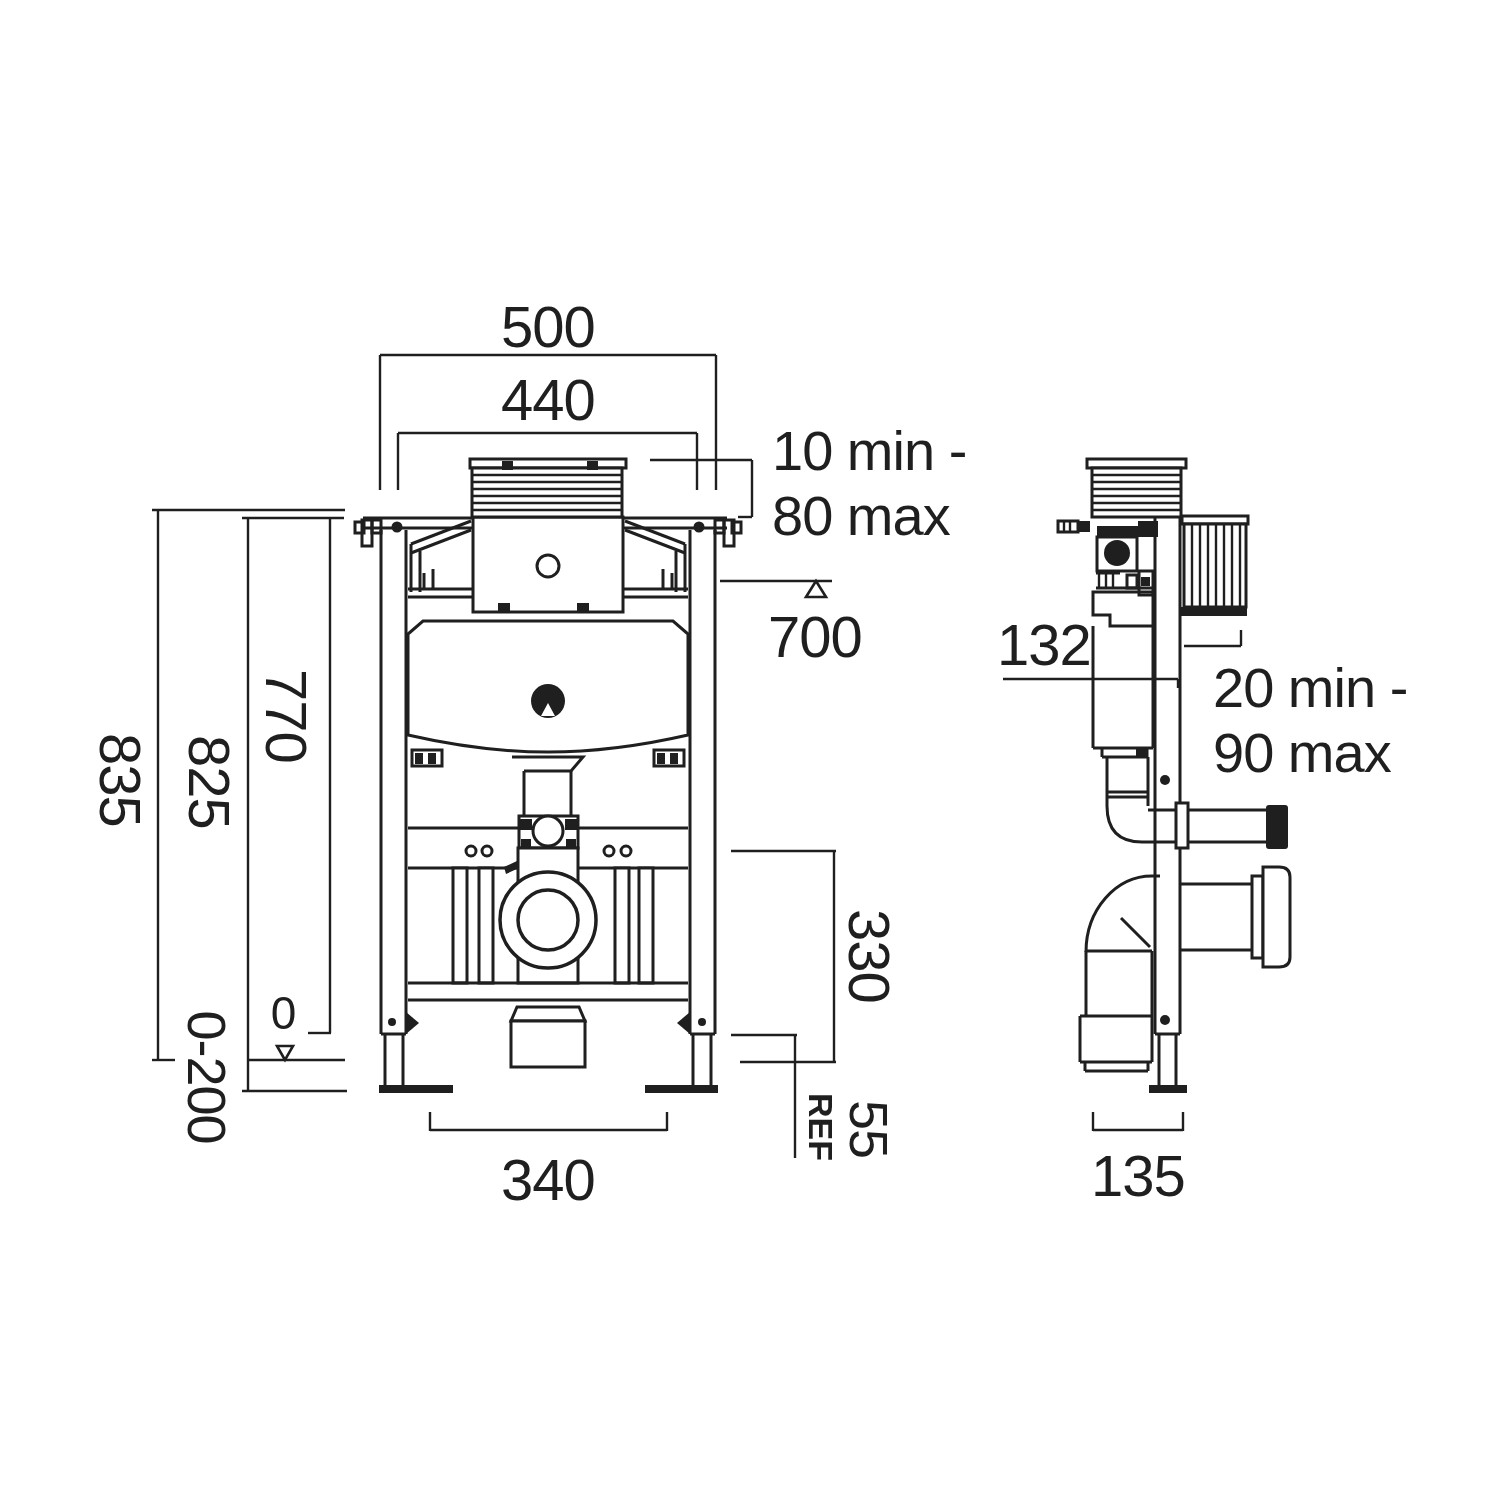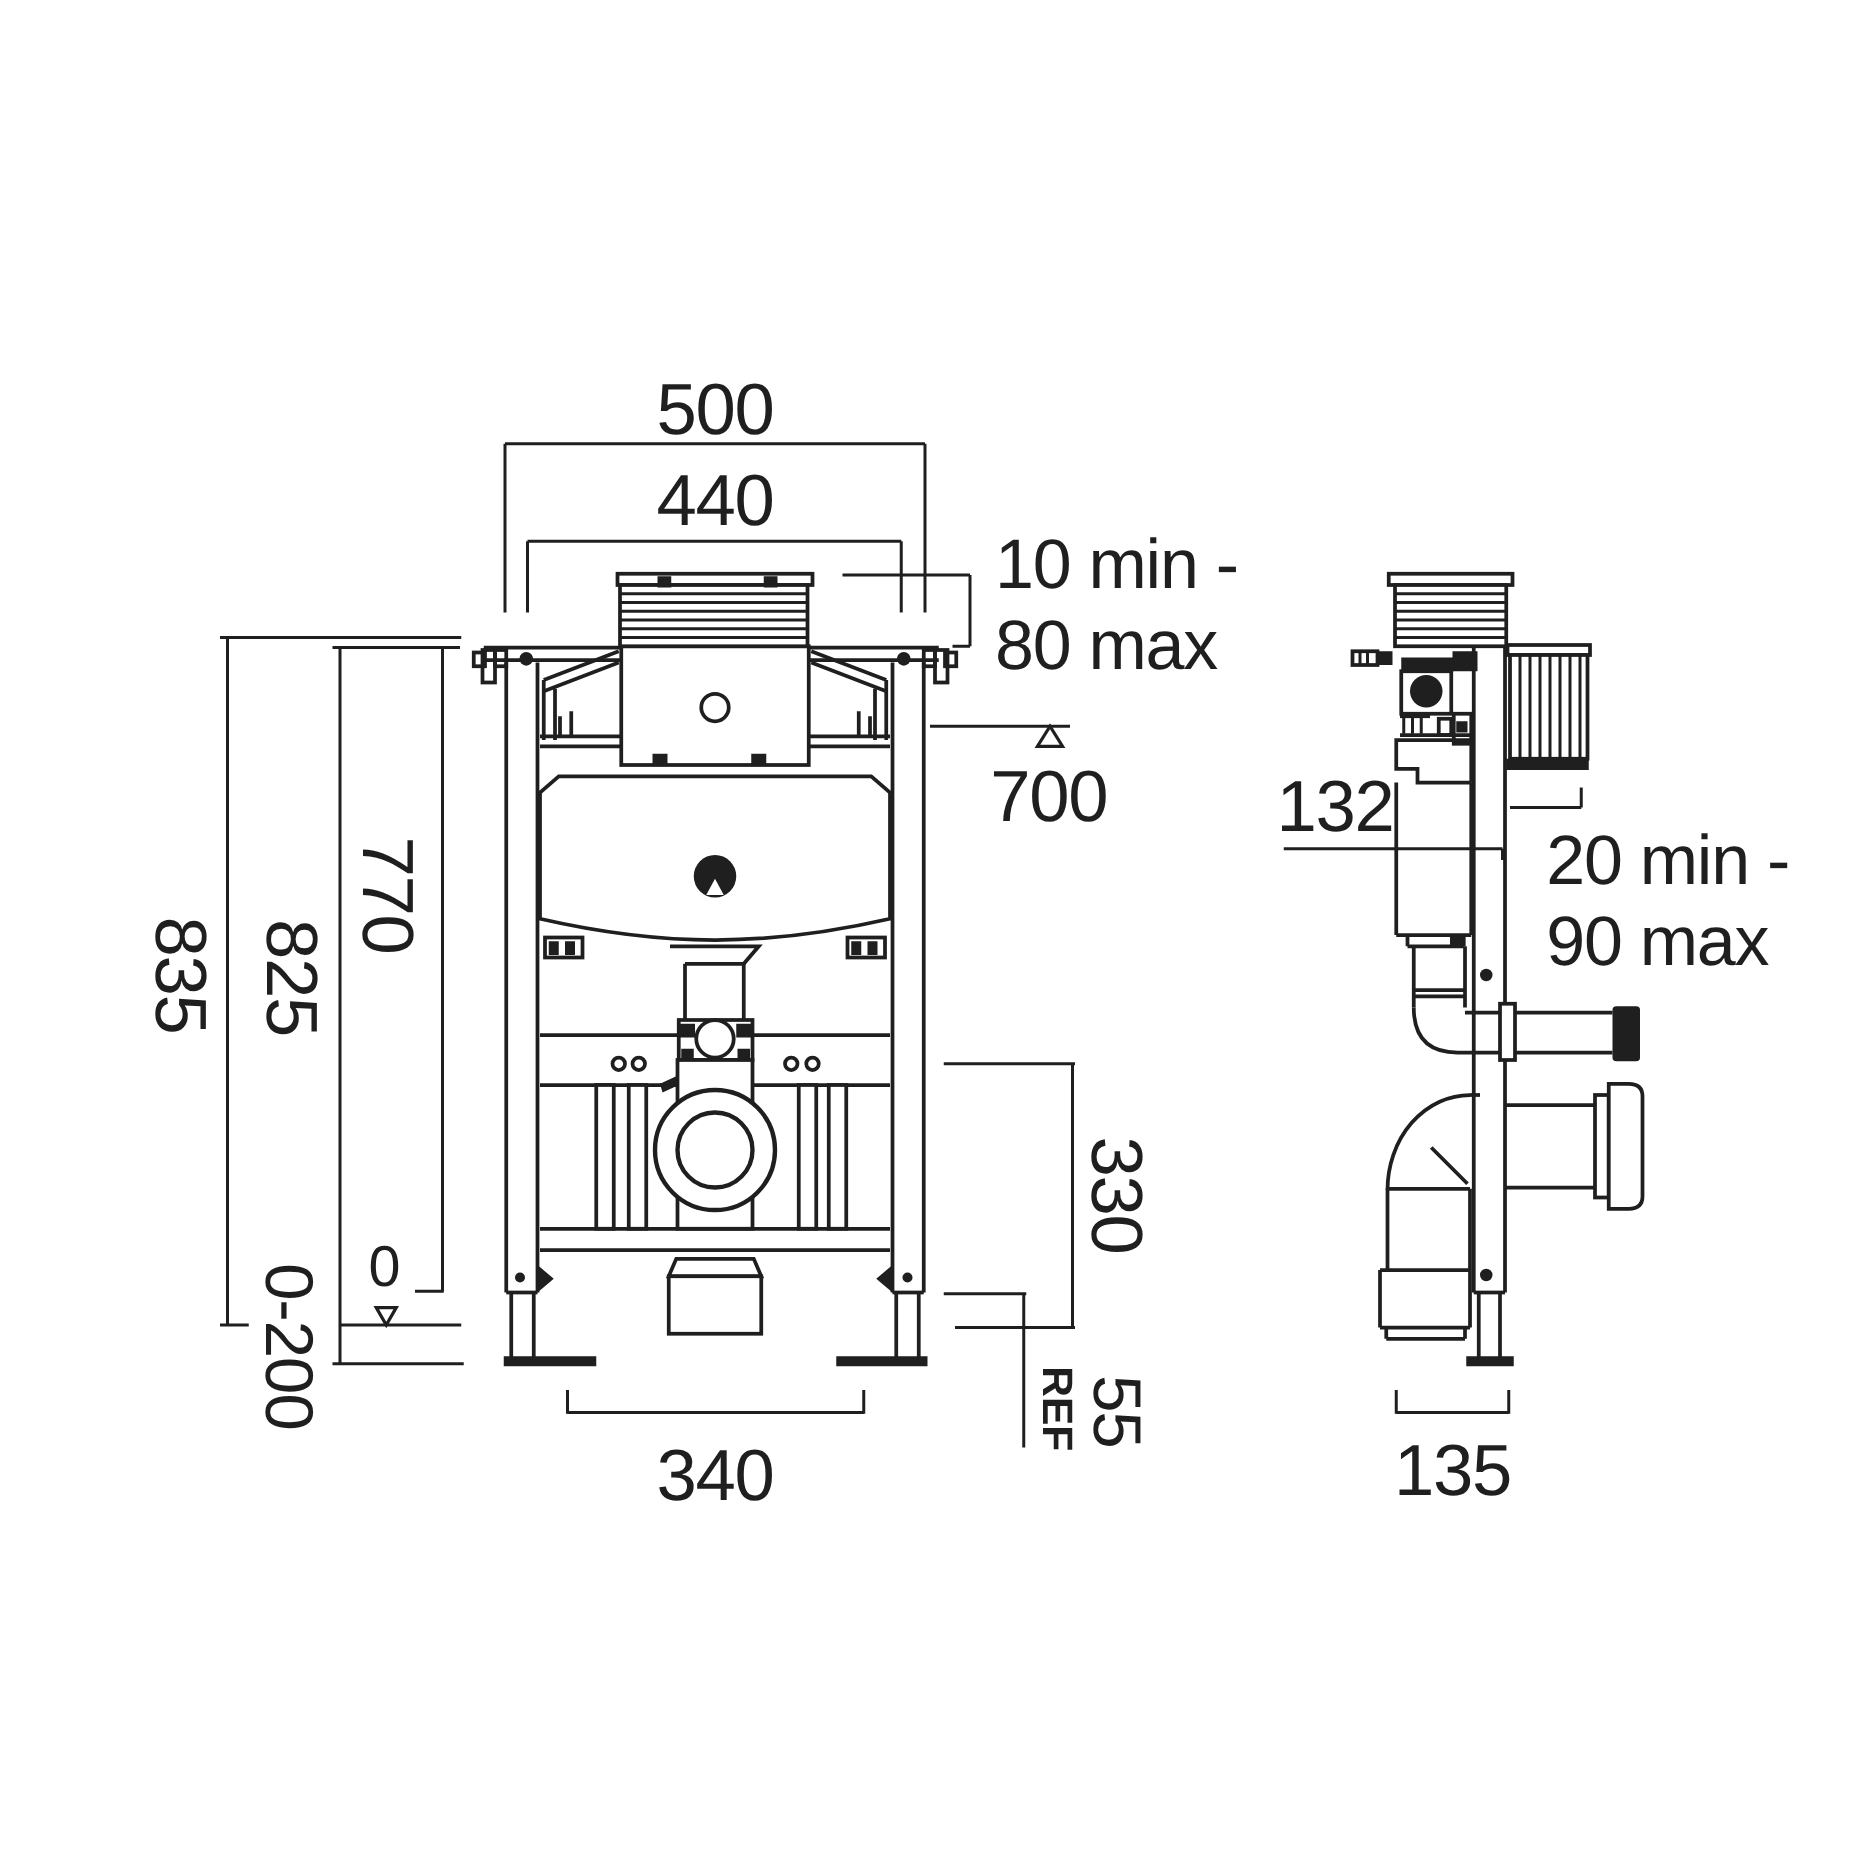--- a/index.html
+++ b/index.html
@@ -1,16 +1,16 @@
 <!DOCTYPE html>
 <html><head>
 <meta charset="utf-8">
 <style>
   html,body{margin:0;padding:0;background:#ffffff;}
-  .page{width:1440px;height:1500px;position:relative;background:#ffffff;overflow:hidden;padding-left:24px;}
+  .page{width:1440px;height:1500px;position:relative;background:#ffffff;overflow:hidden;}
   svg{display:block;}
   .o  {fill:none;stroke:#1f1f1f;stroke-width:3;}
   .o2 {fill:none;stroke:#1f1f1f;stroke-width:2.4;}
   .o35{fill:none;stroke:#1f1f1f;stroke-width:3.5;}
   .w  {fill:#ffffff;stroke:#1f1f1f;stroke-width:3;}
   .w2 {fill:#ffffff;stroke:#1f1f1f;stroke-width:2.6;}
   .b  {fill:#1f1f1f;stroke:none;}
   .t  {font-family:"Liberation Sans",sans-serif;fill:#1f1f1f;font-size:58px;letter-spacing:-1px;}
   .ts {font-family:"Liberation Sans",sans-serif;fill:#1f1f1f;font-size:56px;letter-spacing:-1px;}
   .t54{font-family:"Liberation Sans",sans-serif;fill:#1f1f1f;font-size:54px;letter-spacing:-1px;}

